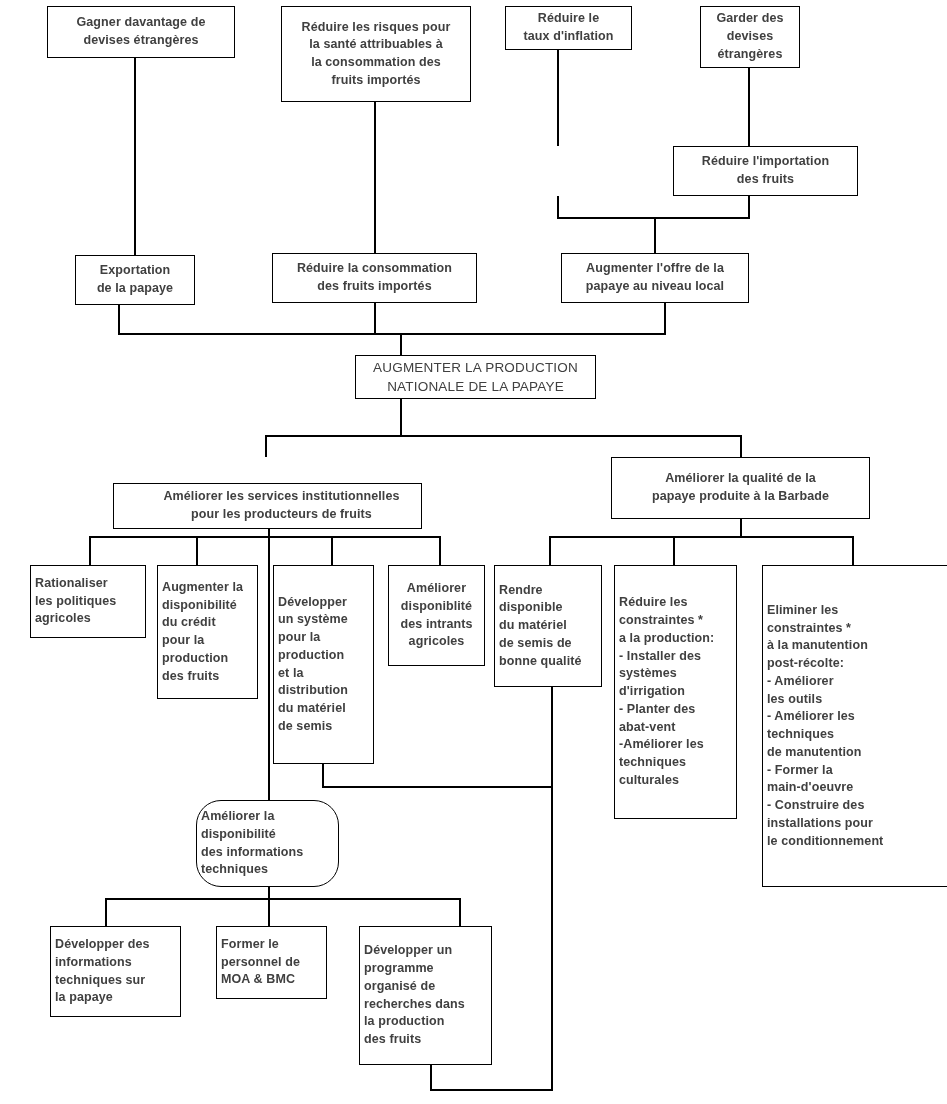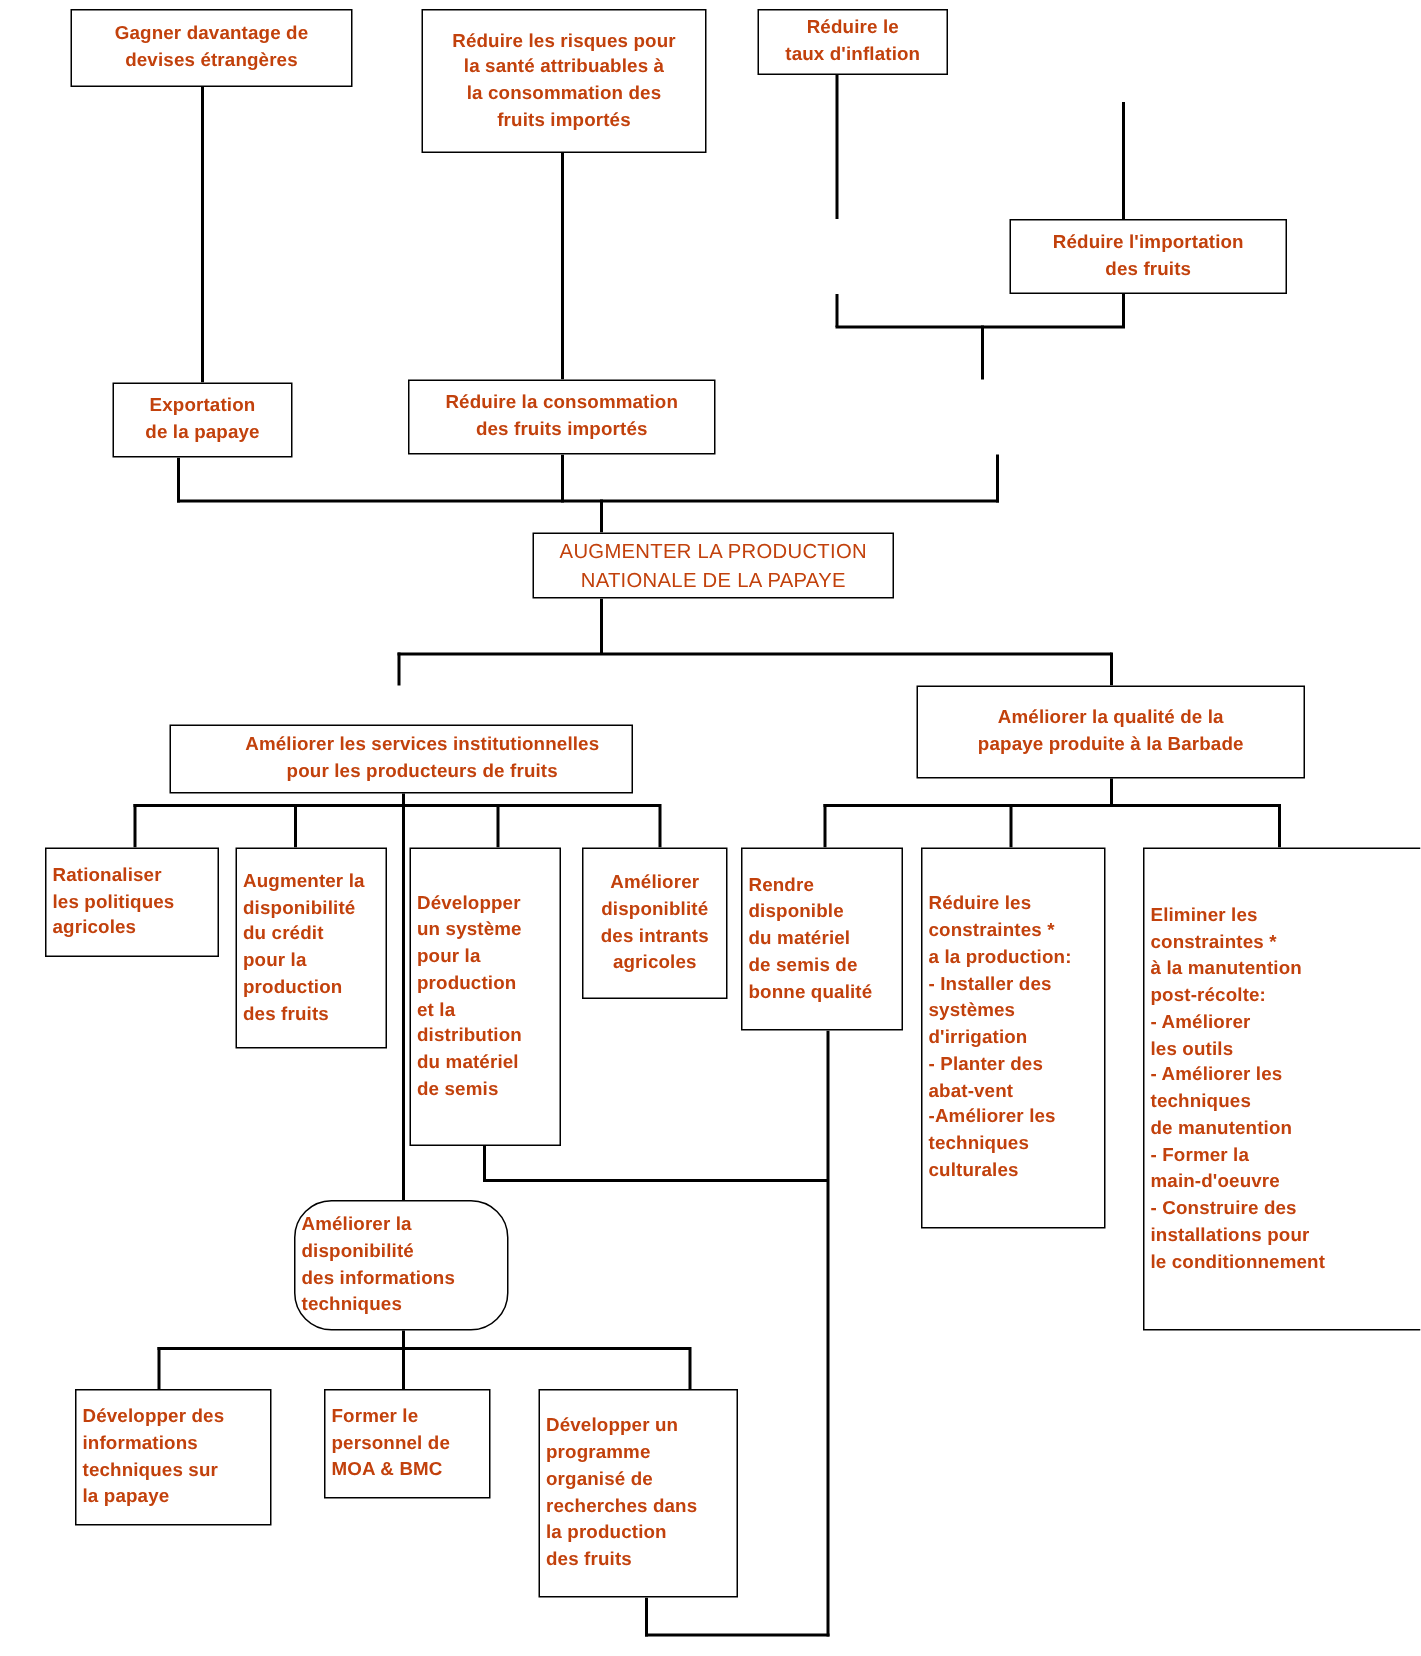--- a/index.html
+++ b/index.html
@@ -9,21 +9,21 @@
     width:947px;
     height:1104px;
     background:#ffffff;
     overflow:hidden;
   }
   .box{
     position:absolute;
     box-sizing:border-box;
     border:1.6px solid #000;
     background:#fff;
-    color:#c2410c;
+    color:#404040;
     font-size:12.5px;
     line-height:1.42;
     font-weight:700;
     text-align:center;
     display:flex;
     flex-direction:column;
     justify-content:center;
     align-items:center;
     padding:3px 4px;
     white-space:pre-line;
@@ -53,31 +53,36 @@
 devises étrangères</div>
 
   <div class="box" style="left:281px; top:6px;   width:190px; height:96px;">Réduire les risques pour
 la santé attribuables à
 la consommation des
 fruits importés</div>
 
   <div class="box" style="left:505px; top:6px;   width:127px; height:44px;">Réduire le
 taux d'inflation</div>
 
+  <div class="box" style="left:700px; top:6px;   width:100px; height:62px;">Garder des
+devises
+étrangères</div>
 
 
   <div class="box" style="left:673px; top:146px; width:185px; height:50px;">Réduire l'importation
 des fruits</div>
 
   <div class="box" style="left:75px;  top:255px; width:120px; height:50px;">Exportation
 de la papaye</div>
 
   <div class="box" style="left:272px; top:253px; width:205px; height:50px;">Réduire la consommation
 des fruits importés</div>
 
+  <div class="box" style="left:561px; top:253px; width:188px; height:50px;">Augmenter l'offre de la
+papaye au niveau local</div>
 
   <div class="box title" style="left:355px; top:355px; width:241px; height:44px;">AUGMENTER LA PRODUCTION
 NATIONALE DE LA PAPAYE</div>
 
   <div class="box" style="left:113px; top:483px; width:309px; height:46px;padding-left:32px;">Améliorer les services institutionnelles
 pour les producteurs de fruits</div>
 
   <div class="box" style="left:611px; top:457px; width:259px; height:62px;">Améliorer la qualité de la
 papaye produite à la Barbade</div>
 

